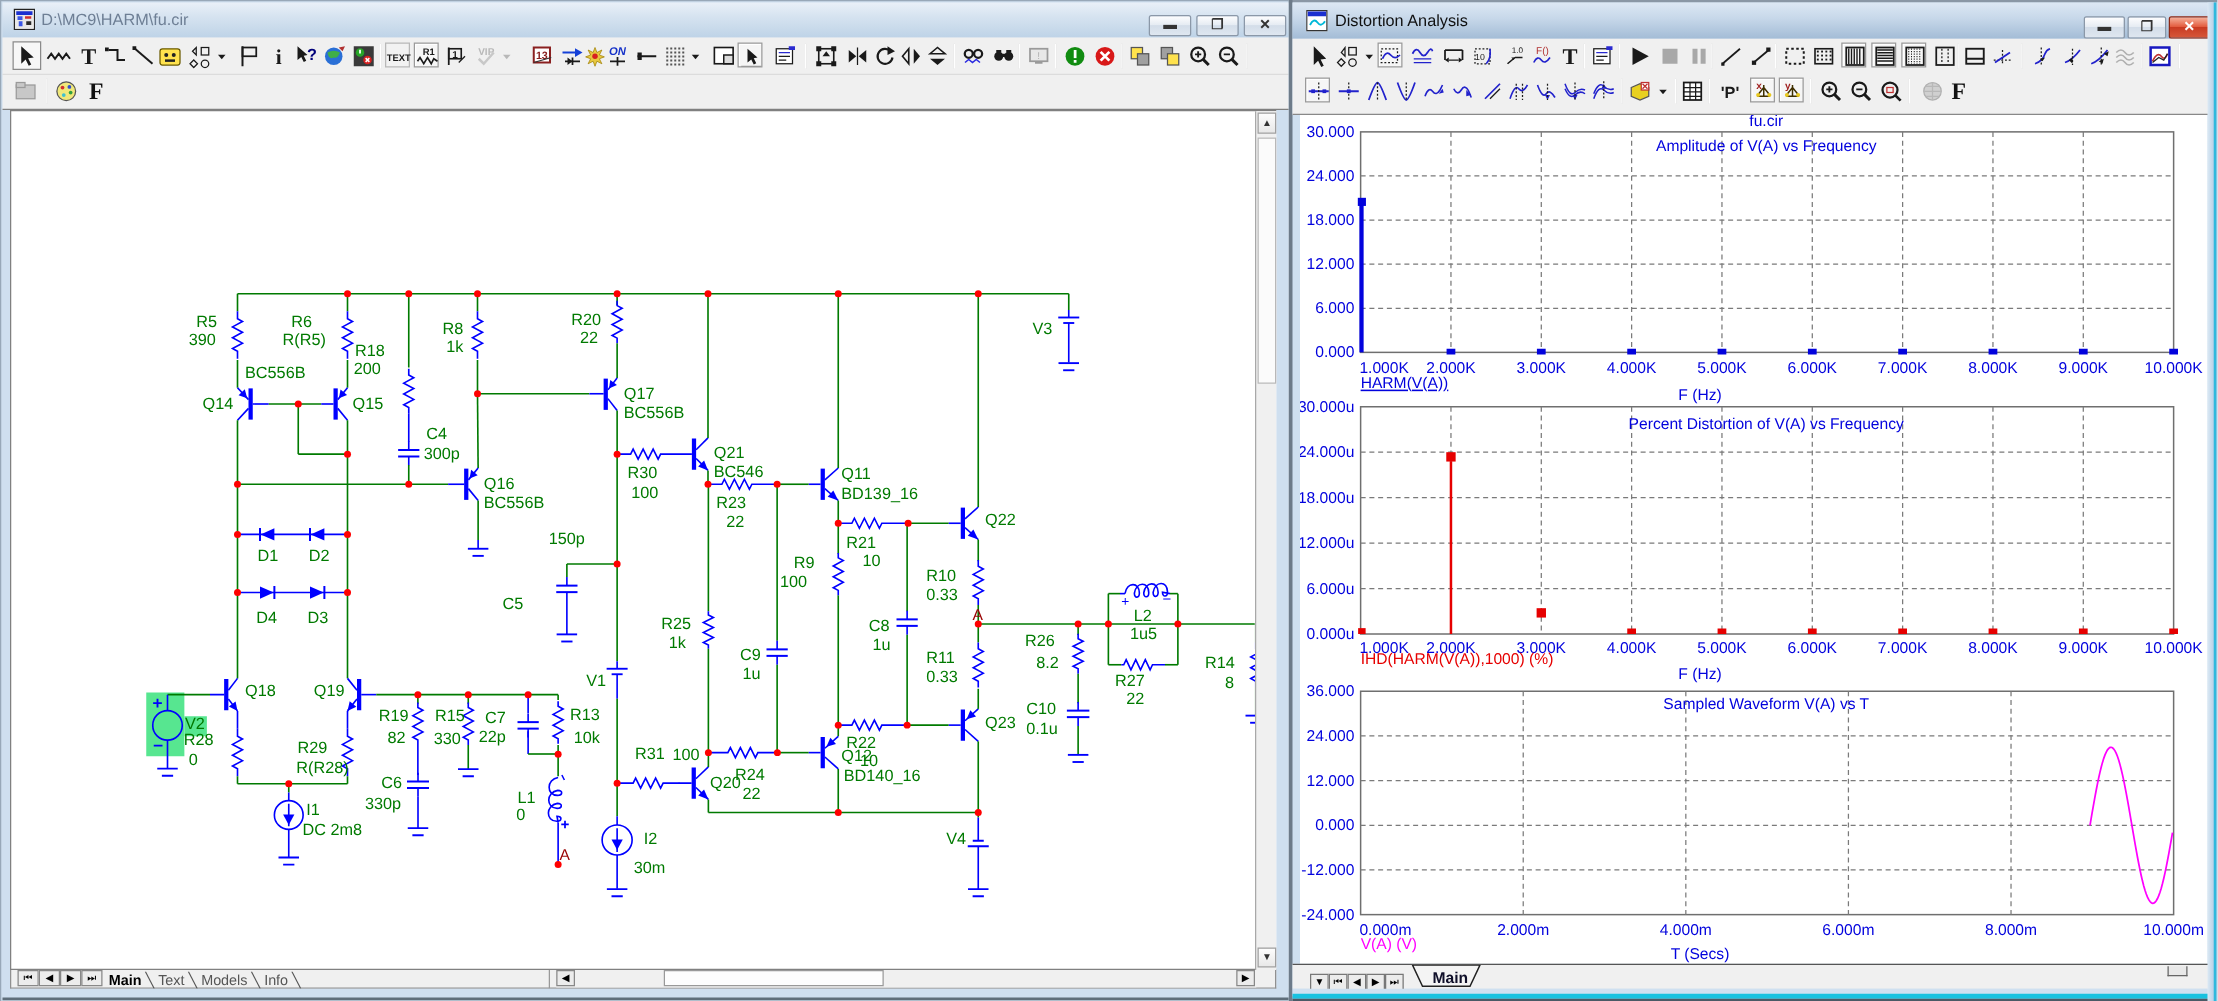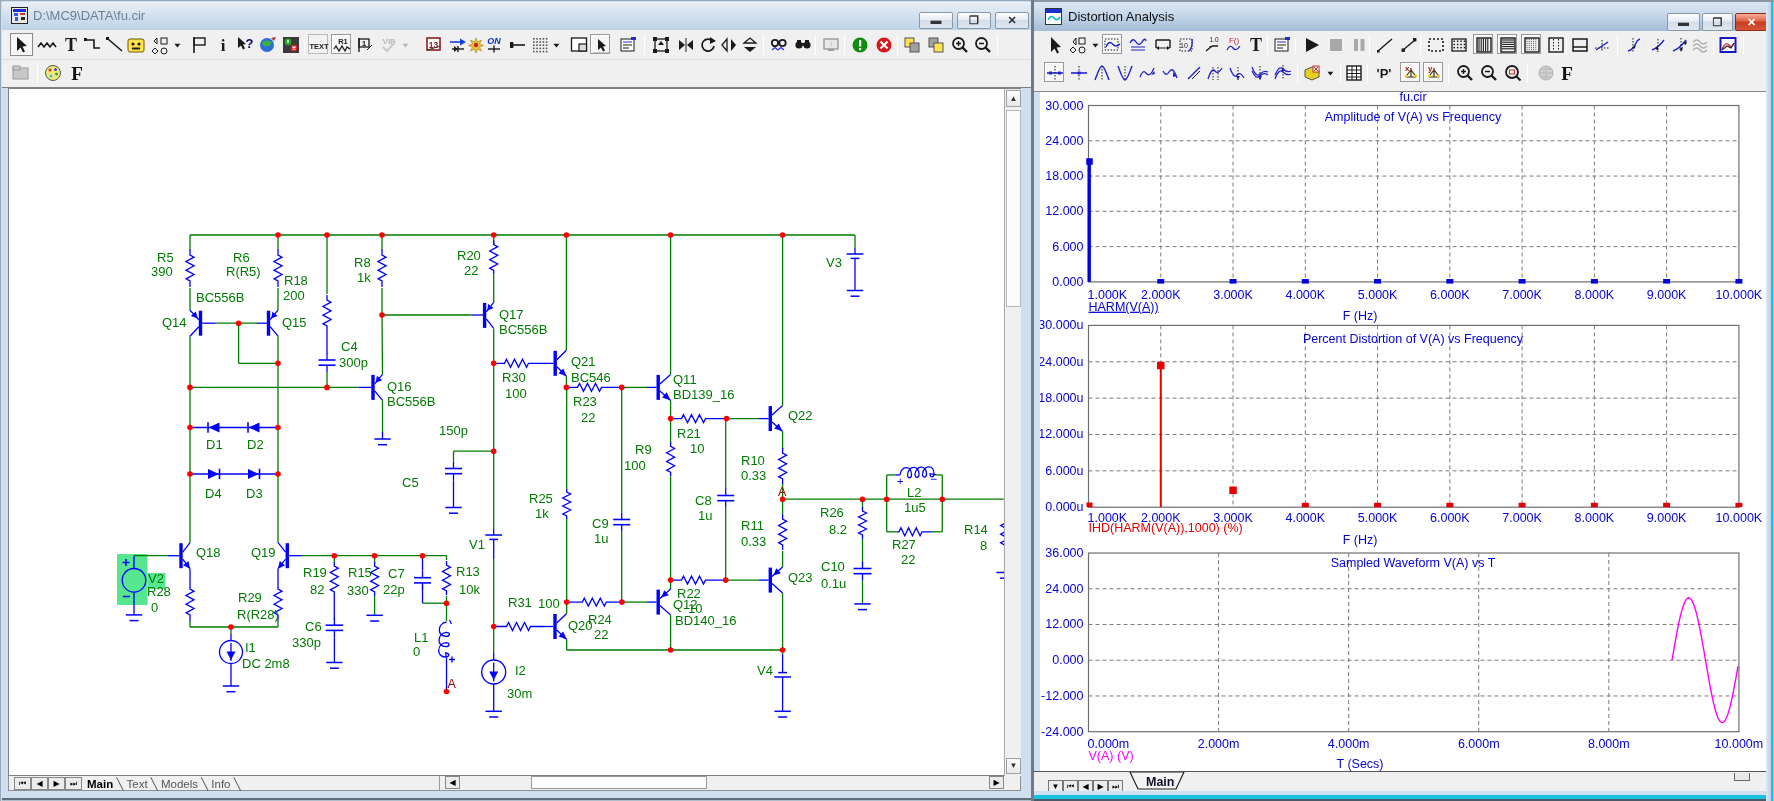--- a/index.html
+++ b/index.html
@@ -10,21 +10,21 @@
     <div class="abs" style="left:9px;top:5px;width:17px;height:17px;background:#fff;border:1px solid #222;">
       <svg width="15" height="15">
           <rect width="15" height="15" fill="#e8e8e8"></rect>
           <rect x="1" y="1" width="13" height="3" fill="#1a2fd0"></rect>
           <rect x="2" y="5" width="4" height="3" fill="#3a56e8"></rect>
           <rect x="8" y="5" width="5" height="2" fill="#d03030"></rect>
           <rect x="3" y="9" width="3" height="4" fill="#3a56e8"></rect>
           <rect x="9" y="9" width="4" height="3" fill="#2a2a2a"></rect>
         </svg>
     </div>
-    <div class="abs" style="left:31px;top:6px;font-size:13px;color:#6e7f95;">D:\MC9\DATA\fu.cir</div>
+    <div class="abs" style="left:31px;top:6px;font-size:13px;color:#6e7f95;">D:\MC9\HARM\fu.cir</div>
     <div style="position:absolute;left:917px;top:10px;width:34px;height:17px;background:linear-gradient(#fdfdfe,#e6ecf3 45%,#d3dde9 50%,#dfe7f0);border:1px solid #8b98a8;border-radius:2px;text-align:center;font-size:11px;line-height:15px;color:#333;font-weight:bold;">▬</div>
       <div style="position:absolute;left:955px;top:10px;width:34px;height:17px;background:linear-gradient(#fdfdfe,#e6ecf3 45%,#d3dde9 50%,#dfe7f0);border:1px solid #8b98a8;border-radius:2px;text-align:center;font-size:11px;line-height:15px;color:#333;font-weight:bold;">❐</div>
       <div style="position:absolute;left:993px;top:10px;width:34px;height:17px;background:linear-gradient(#fdfdfe,#e6ecf3 45%,#d3dde9 50%,#dfe7f0);border:1px solid #8b98a8;border-radius:2px;text-align:center;font-size:11px;line-height:15px;color:#333;font-weight:bold;">✕</div>
   </div>
   <div class="abs" style="left:1px;top:29px;width:1029px;height:58px;background:#f0f0f0;border-bottom:1px solid #808080;">
     <div class="abs" style="left:0;top:29px;width:1029px;height:1px;background:#dcdcdc;"></div>
   </div>
   <div style="position:absolute;left:9px;top:32px;width:23px;height:23px;background:#f7f7f7;border:1px solid #8a8a8a;"></div>
     <div style="position:absolute;left:11px;top:34px;width:20px;height:20px;"><svg width="20" height="20" viewBox="0 0 20 20" font-family="Liberation Sans, sans-serif">
         <path d="M5 2 L5 16 L8.5 12.5 L11 17.5 L13 16.5 L10.5 11.5 L15 11 Z" fill="#1a1a1a"></path>

